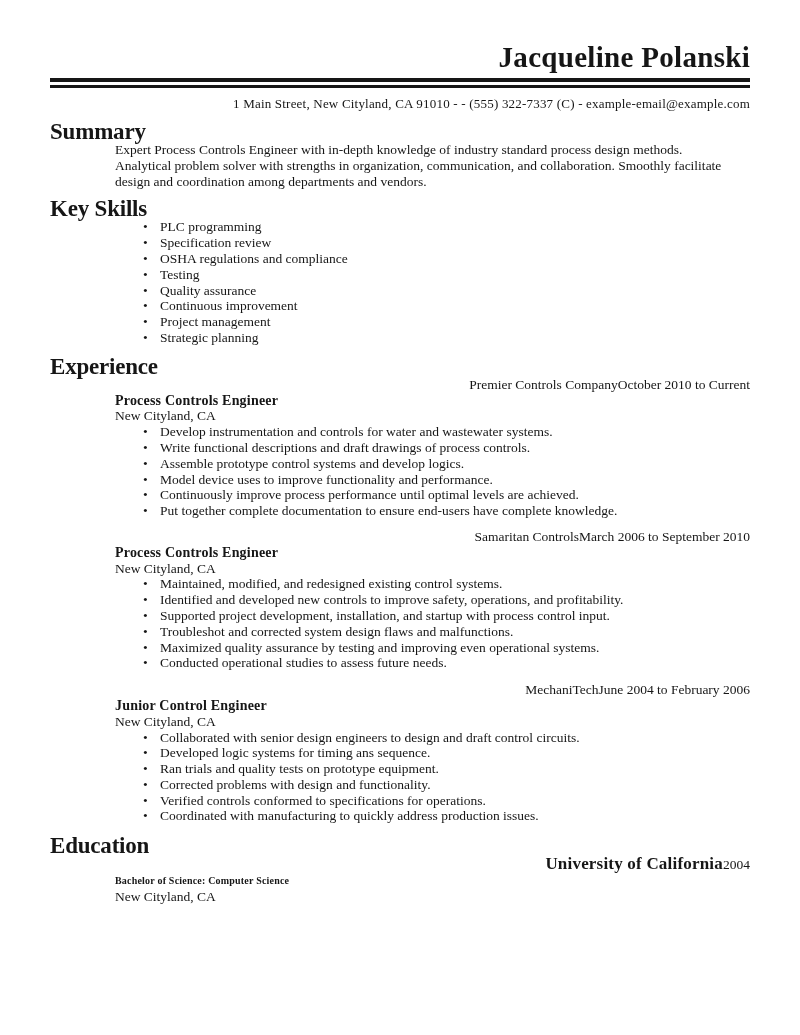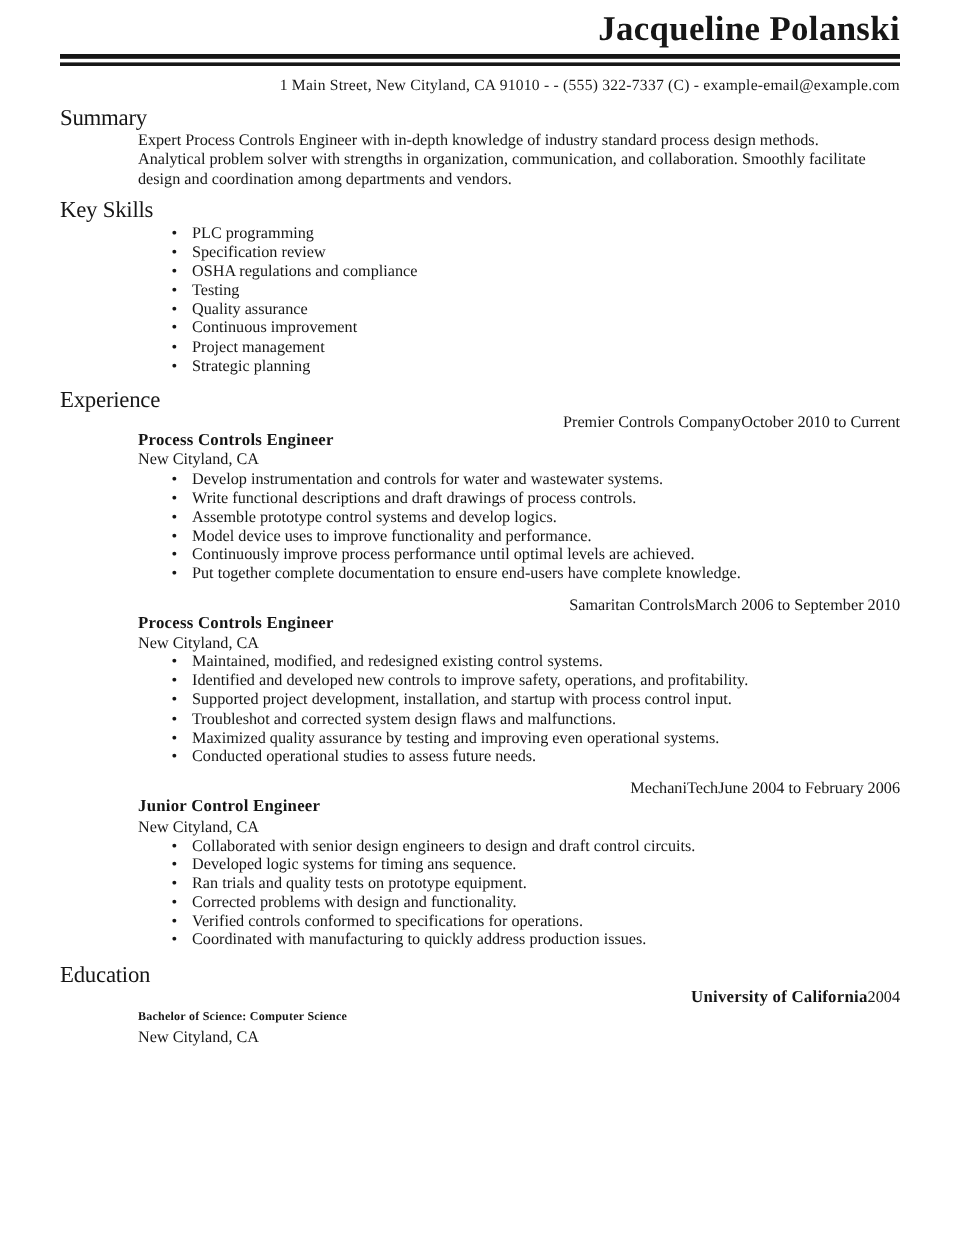--- a/index.html
+++ b/index.html
@@ -5,21 +5,21 @@
   html, body { margin: 0; padding: 0; background: #ffffff; }
   .page {
     position: relative;
     width: 800px;
     height: 1035px;
     margin: 0 auto;
     background: #ffffff;
     color: #161616;
     font-family: "Liberation Serif", "DejaVu Serif", serif;
     box-sizing: border-box;
-    padding: 8px 50px 0 50px;
+    padding: 41px 50px 0 50px;
     overflow: hidden;
   }
   
   .name {
     text-align: right;
     font-weight: bold;
     font-size: 29px;
     line-height: 32px;
     letter-spacing: 0.3px;
     white-space: nowrap;
@@ -33,22 +33,22 @@
   .contact {
     text-align: right;
     font-size: 13px;
     line-height: 15px;
     margin-top: 8px;
     letter-spacing: 0.2px;
     white-space: nowrap;
   }
   
   .section-heading {
-    font-weight: normal;
-    font-size: 19px;
+    font-weight: bold;
+    font-size: 23px;
     line-height: 20px;
     letter-spacing: -0.2px;
   }
   .mt11 { margin-top: 11px; }
   .mt10 { margin-top: 10px; }
   .mt12 { margin-top: 12px; }
   .section-body {
     margin-left: 65px;
     font-size: 13.5px;
     line-height: 15.8px;
@@ -78,21 +78,21 @@
     justify-content: flex-end;
     align-items: baseline;
   }
   .job-title {
     font-weight: bold;
     font-size: 14px;
     letter-spacing: 0.2px;
   }
   .job2 { margin-top: 10px; }
   .job3 { margin-top: 11px; }
-  .edu-school { font-weight: bold; font-size: 14px; letter-spacing: 0.2px; }
+  .edu-school { font-weight: bold; font-size: 17px; letter-spacing: 0.2px; }
   .edu-degree { font-weight: bold; font-size: 10px; letter-spacing: 0.2px; }
 </style>
 </head>
 <body>
 
 <div class="page">
 
   <div class="name">Jacqueline Polanski</div>
   <div class="double-rule"></div>
   <div class="contact">1 Main Street, New Cityland, CA 91010 - - (555) 322-7337 (C) - example-email@example.com</div>

